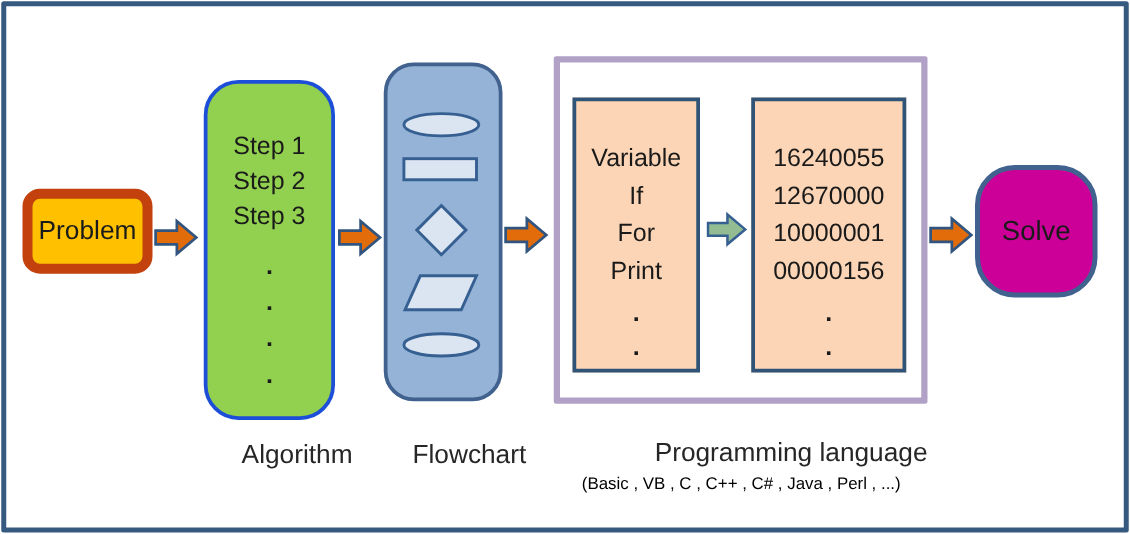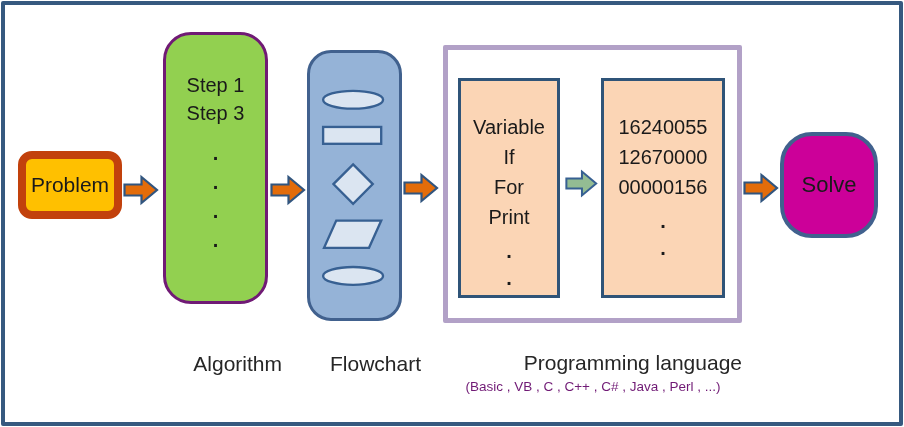--- a/index.html
+++ b/index.html
@@ -28,23 +28,23 @@
     text-align: center;
   }
   .problem-node {
     left: 18px; top: 151px; width: 104px; height: 68px;
     background: #FFC000;
     border: 8px solid #c2410c;
     border-radius: 14px;
     font-size: 21px;
   }
   .algorithm-node {
-    left: 163px; top: 32px; width: 105px; height: 272px;
+    left: 163px; top: 64px; width: 105px; height: 272px;
     background: #92D050;
-    border: 3px solid #701a75;
+    border: 3px solid #1d4ed8;
     border-radius: 28px;
     display: block;
     padding-top: 36px;
   }
   .algorithm-node .step-line { font-size: 20px; line-height: 28px; text-align: center; }
   .dots-col { margin-top: 12px; }
   .dot-line { font-size: 20px; line-height: 29px; text-align: center; font-weight: bold; }
   .flowchart-node {
     left: 307px; top: 50px; width: 95px; height: 271px;
     background: #95B3D7;
@@ -95,40 +95,41 @@
     color: #262626;
   }
   .algorithm-caption { left: 150px; top: 352px; width: 132px; }
   .flowchart-caption { left: 289px; top: 352px; width: 132px; }
   .programming-caption { left: 443px; top: 351px; width: 299px; }
   .programming-languages-caption {
     position: absolute;
     left: 433px; top: 379px; width: 320px;
     text-align: center;
     font-size: 13.5px;
-    color: #701a75;
+    color: #000000;
   }
 </style>
 </head>
 <body>
 
 <div class="stage">
 
   <div class="outer-frame"></div>
 
   <div class="node problem-node">
     <span>Problem</span>
   </div>
 
   <svg class="block-arrow arrow1" viewBox="0 0 36 32">
     <path class="arrow-path-orange" d="M1.5 10.5 H18.5 V3 L34 16 L18.5 29 V21.5 H1.5 Z"></path>
   </svg>
 
   <div class="node algorithm-node">
     <div class="step-line">Step 1</div>
+    <div class="step-line">Step 2</div>
     <div class="step-line">Step 3</div>
     <div class="dots-col">
       <div class="dot-line">.</div>
       <div class="dot-line">.</div>
       <div class="dot-line">.</div>
       <div class="dot-line">.</div>
     </div>
   </div>
 
   <svg class="block-arrow arrow2" viewBox="0 0 36 32">
@@ -162,20 +163,21 @@
       </div>
     </div>
 
     <svg class="block-arrow arrow-green" viewBox="0 0 36 32">
       <path class="arrow-path-green" d="M1.5 10.5 H18.5 V3 L34 16 L18.5 29 V21.5 H1.5 Z"></path>
     </svg>
 
     <div class="code-box binary-box">
       <div class="code-line">16240055</div>
       <div class="code-line">12670000</div>
+      <div class="code-line">10000001</div>
       <div class="code-line">00000156</div>
       <div class="dots-col">
         <div class="dot-line">.</div>
         <div class="dot-line">.</div>
       </div>
     </div>
 
   </div>
 
   <svg class="block-arrow arrow4" viewBox="0 0 36 32">

